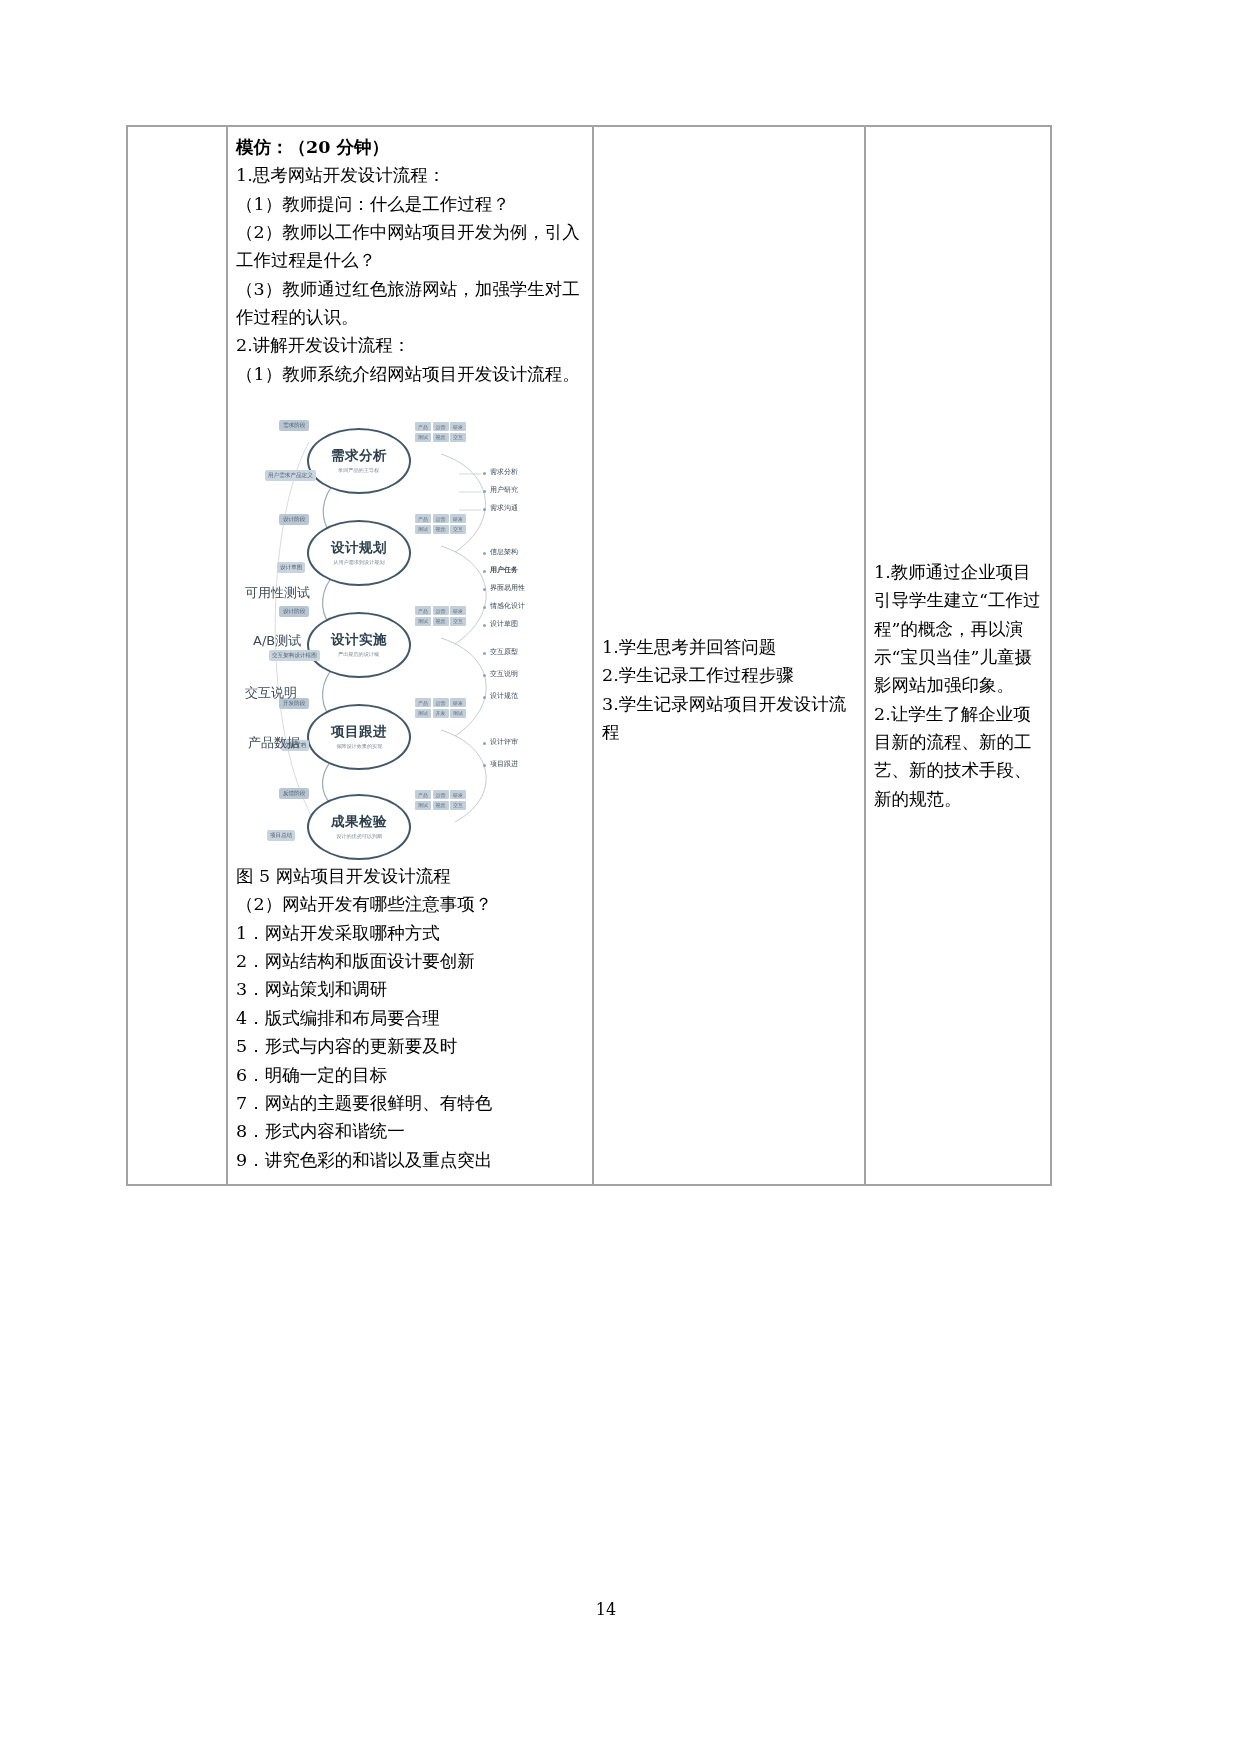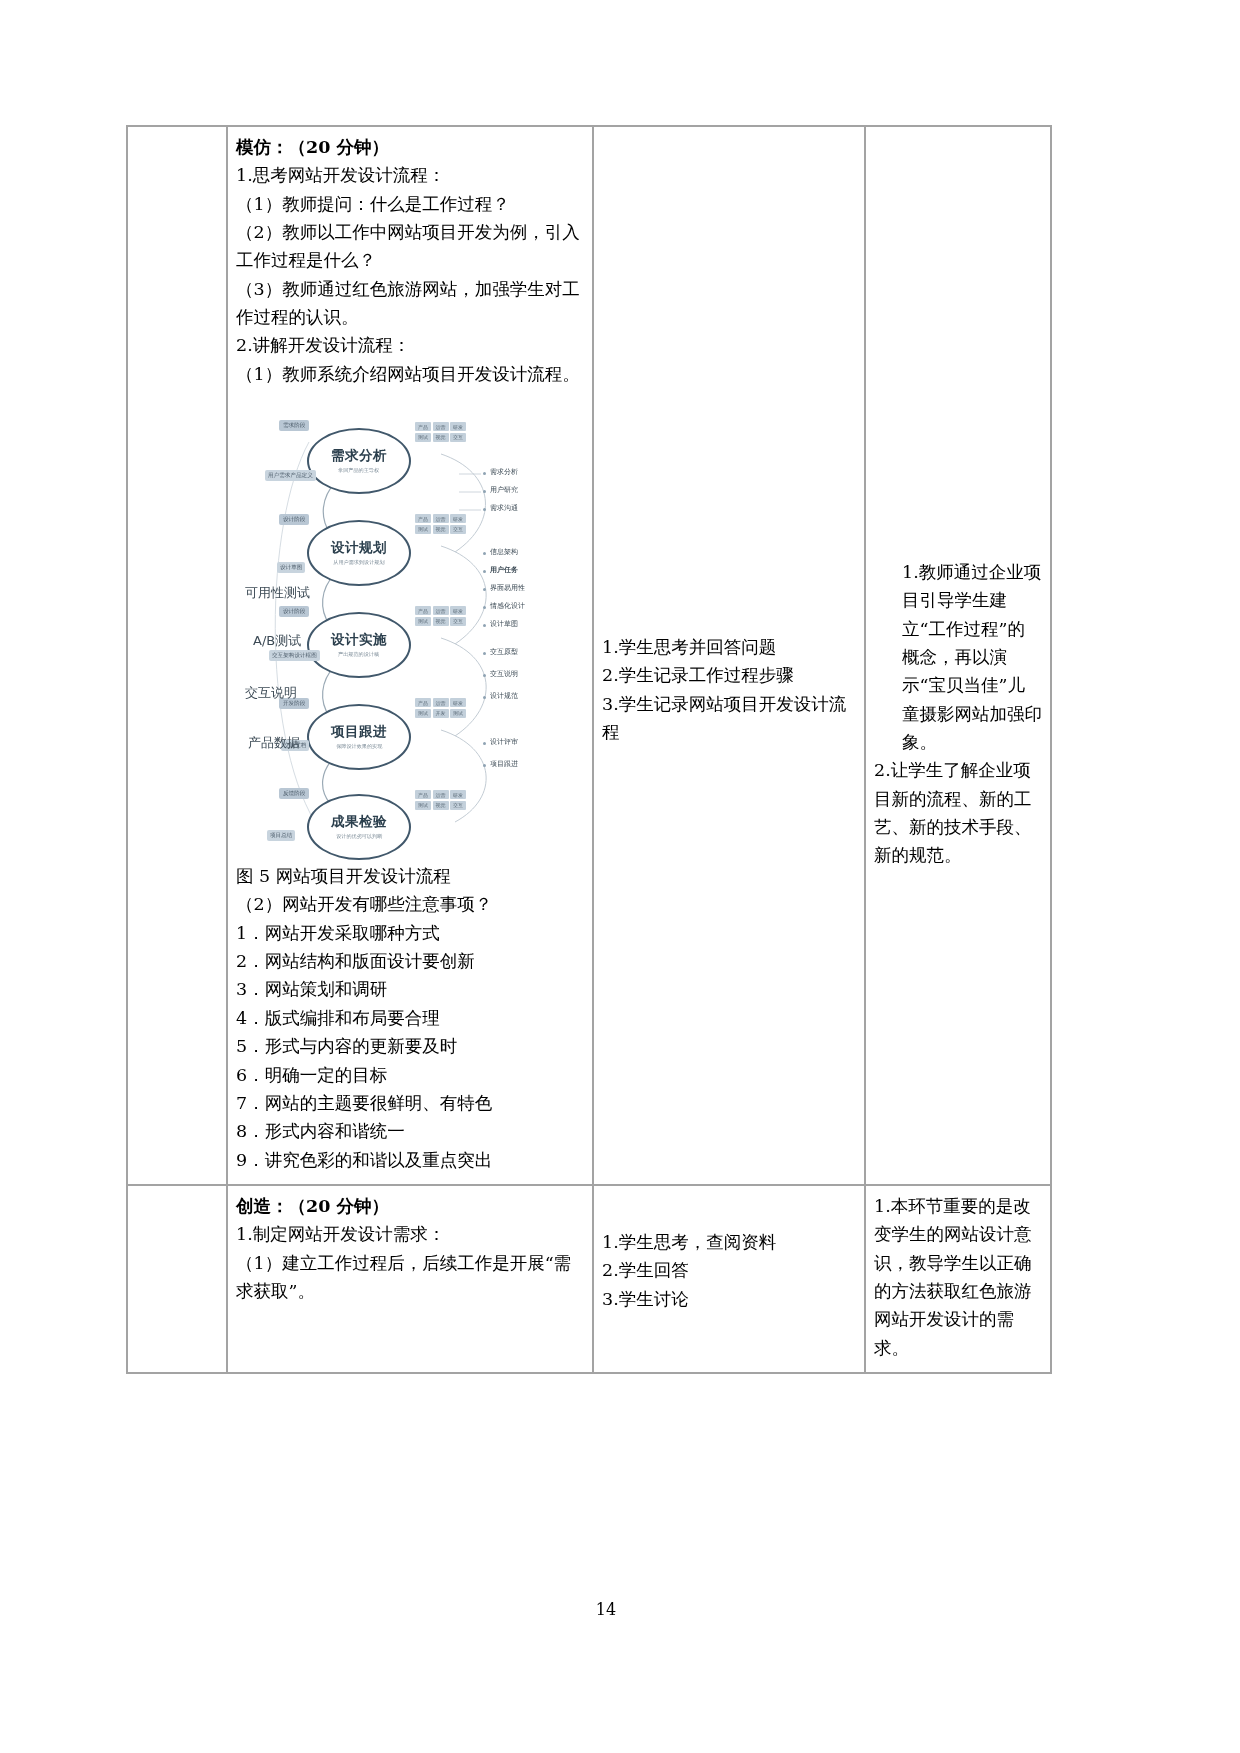--- a/index.html
+++ b/index.html
@@ -316,38 +316,22 @@
           <div>7．网站的主题要很鲜明、有特色</div>
           <div>8．形式内容和谐统一</div>
           <div>9．讲究色彩的和谐以及重点突出</div>
         </td>
         <td class="col-mid">
           <div style="margin-top:500px;">1.学生思考并回答问题</div>
           <div>2.学生记录工作过程步骤</div>
           <div>3.学生记录网站项目开发设计流程</div>
         </td>
         <td class="col-right">
-          <div style="margin-top:425px;margin-left:28px;">1.教师通过企业项目引导学生建立“工作过程”的概念，再以演示“宝贝当佳”儿童摄影网站加强印象。</div>
+          <div style="margin-top:425px;">1.教师通过企业项目引导学生建立“工作过程”的概念，再以演示“宝贝当佳”儿童摄影网站加强印象。</div>
           <div>2.让学生了解企业项目新的流程、新的工艺、新的技术手段、新的规范。</div>
         </td>
       </tr>
 
-      <tr>
-        <td class="col-narrow"></td>
-        <td class="col-main">
-          <div class="bold">创造：（20 分钟）</div>
-          <div>1.制定网站开发设计需求：</div>
-          <div>（1）建立工作过程后，后续工作是开展“需求获取”。</div>
-        </td>
-        <td class="col-mid">
-          <div style="margin-top:36px;">1.学生思考，查阅资料</div>
-          <div>2.学生回答</div>
-          <div>3.学生讨论</div>
-        </td>
-        <td class="col-right">
-          <div>1.本环节重要的是改变学生的网站设计意识，教导学生以正确的方法获取红色旅游网站开发设计的需求。</div>
-        </td>
-      </tr>
     </tbody>
   </table>
 
   <div class="pagenum">14</div>
 </div>
 
 </body></html>

